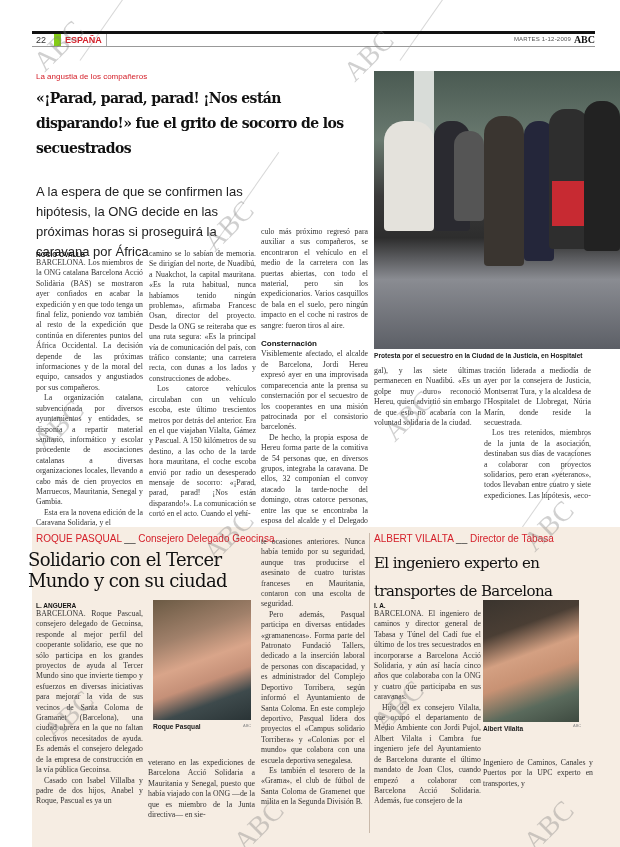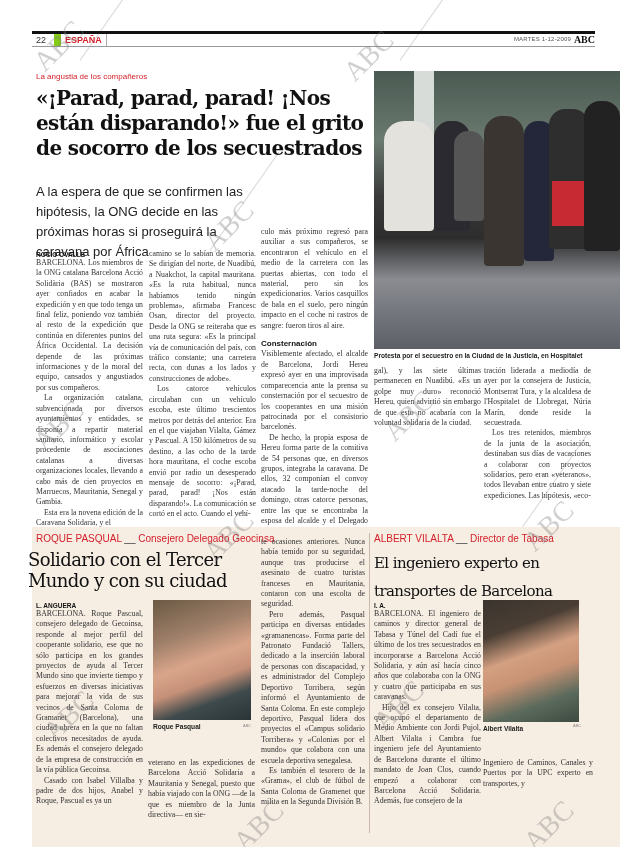--- a/index.html
+++ b/index.html
@@ -36,21 +36,21 @@
 
 <div class="abs topbar"></div>
 <div class="abs header-row">
   <span class="page-num">22</span>
   <span class="section-tag">ESPAÑA</span>
   <span class="date">MARTES 1-12-2009</span>
   <span class="logo">ABC</span>
 </div>
 
 <div class="abs kicker" style="left:36px;top:72px;">La angustia de los compañeros</div>
-<div class="abs headline" style="left:36px;top:86px;width:340px;font-size:20px;line-height:25px;">«¡Parad, parad, parad! ¡Nos están disparando!» fue el grito de socorro de los secuestrados</div>
+<div class="abs headline" style="left:36px;top:86px;width:340px;font-size:14px;line-height:25px;">«¡Parad, parad, parad! ¡Nos están disparando!» fue el grito de socorro de los secuestrados</div>
 <div class="abs subhead" style="left:36px;top:182px;width:222px;">A la espera de que se confirmen las hipótesis, la ONG decide en las próximas horas si proseguirá la caravana por África</div>
 
 <div class="abs byline" style="left:36px;top:251px;">ROCÍO OVALLE</div>
 
 <div class="abs body-col" style="left:36px;top:258px;width:107px;">
   <p>BARCELONA. Los miembros de la ONG catalana Barcelona Acció Solidària (BAS) se mostraron ayer confiados en acabar la expedición y en que todo tenga un final feliz, poniendo voz también al resto de la expedición que continúa en diferentes puntos del África Occidental. La decisión depende de las próximas informaciones y de la moral del equipo, cansados y angustiados por sus compañeros.</p>
   <p>La organización catalana, subvencionada por diversos ayuntamientos y entidades, se disponía a repartir material sanitario, informático y escolar procedente de asociaciones catalanas a diversas organizaciones locales, llevando a cabo más de cien proyectos en Marruecos, Mauritania, Senegal y Gambia.</p>
   <p>Esta era la novena edición de la Caravana Solidaria, y el</p>
 </div>
 <div class="abs body-col" style="left:149px;top:249px;width:107px;">

